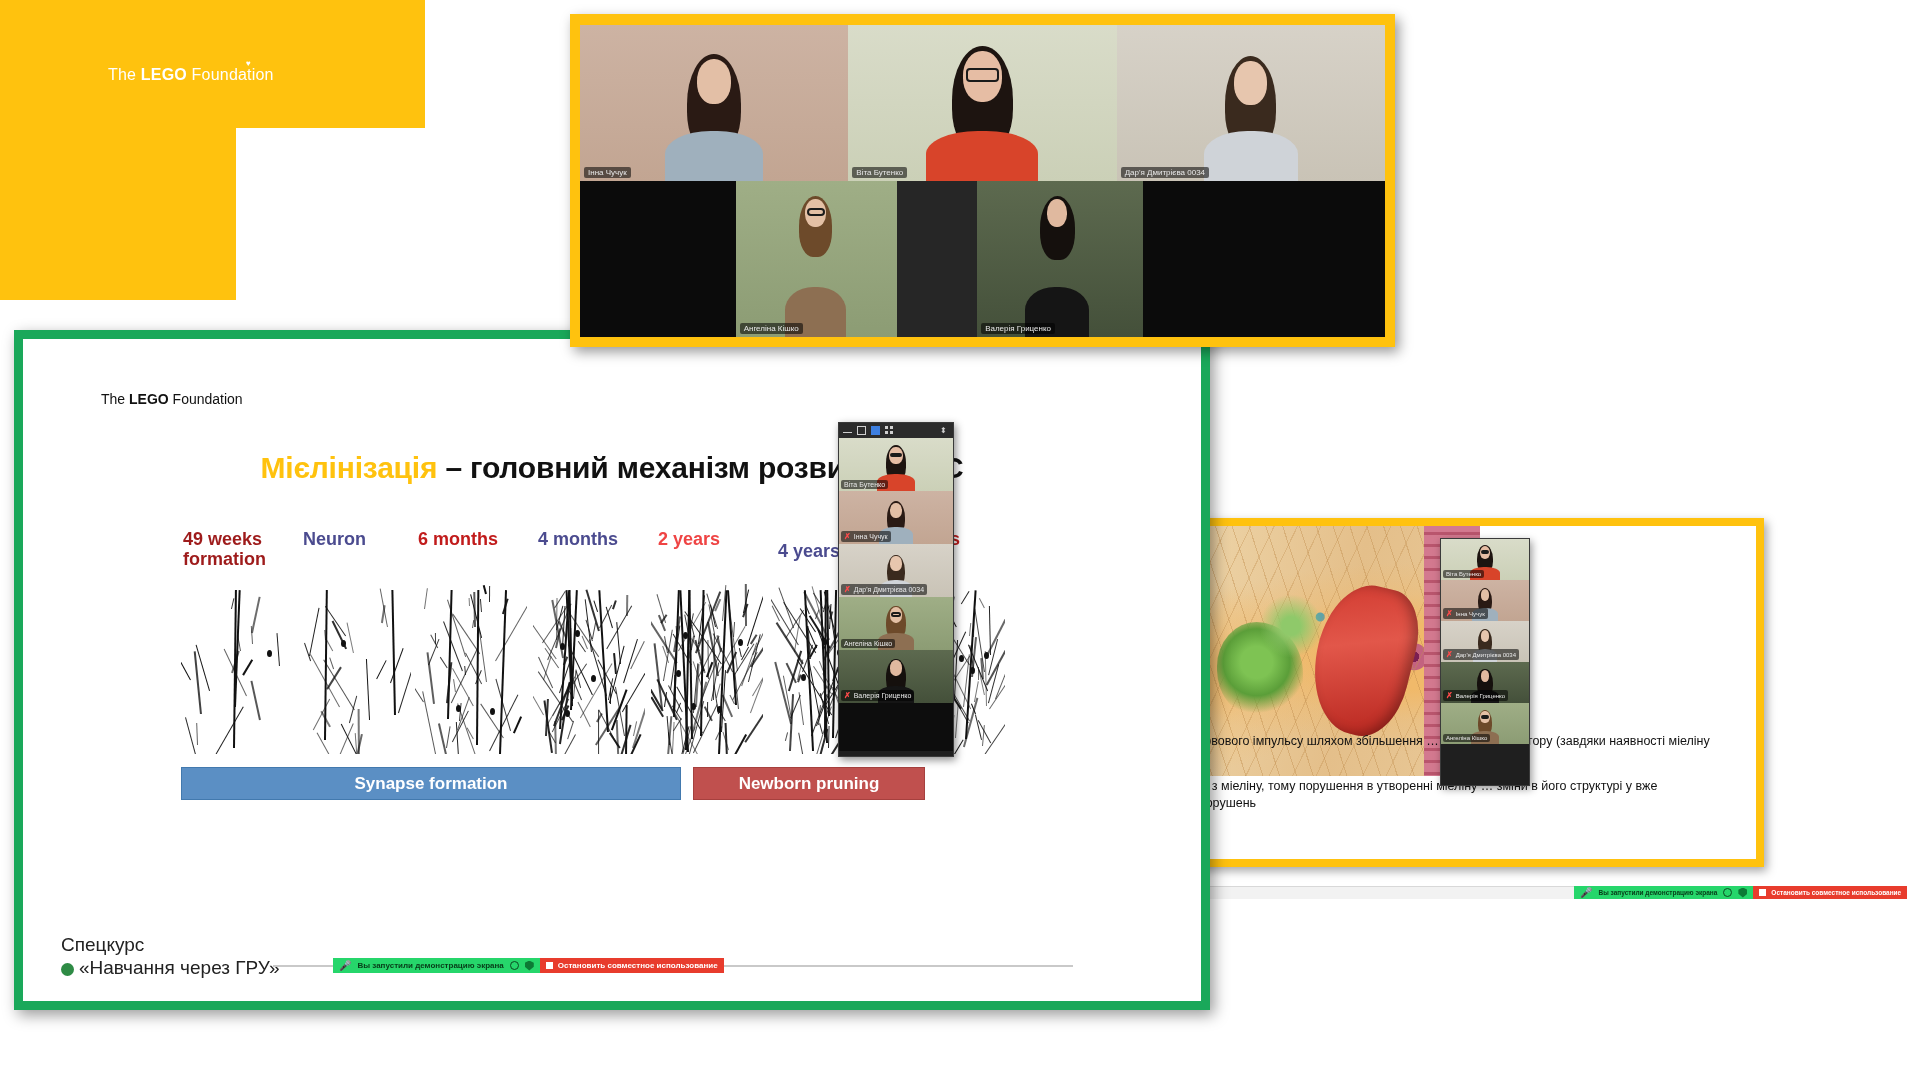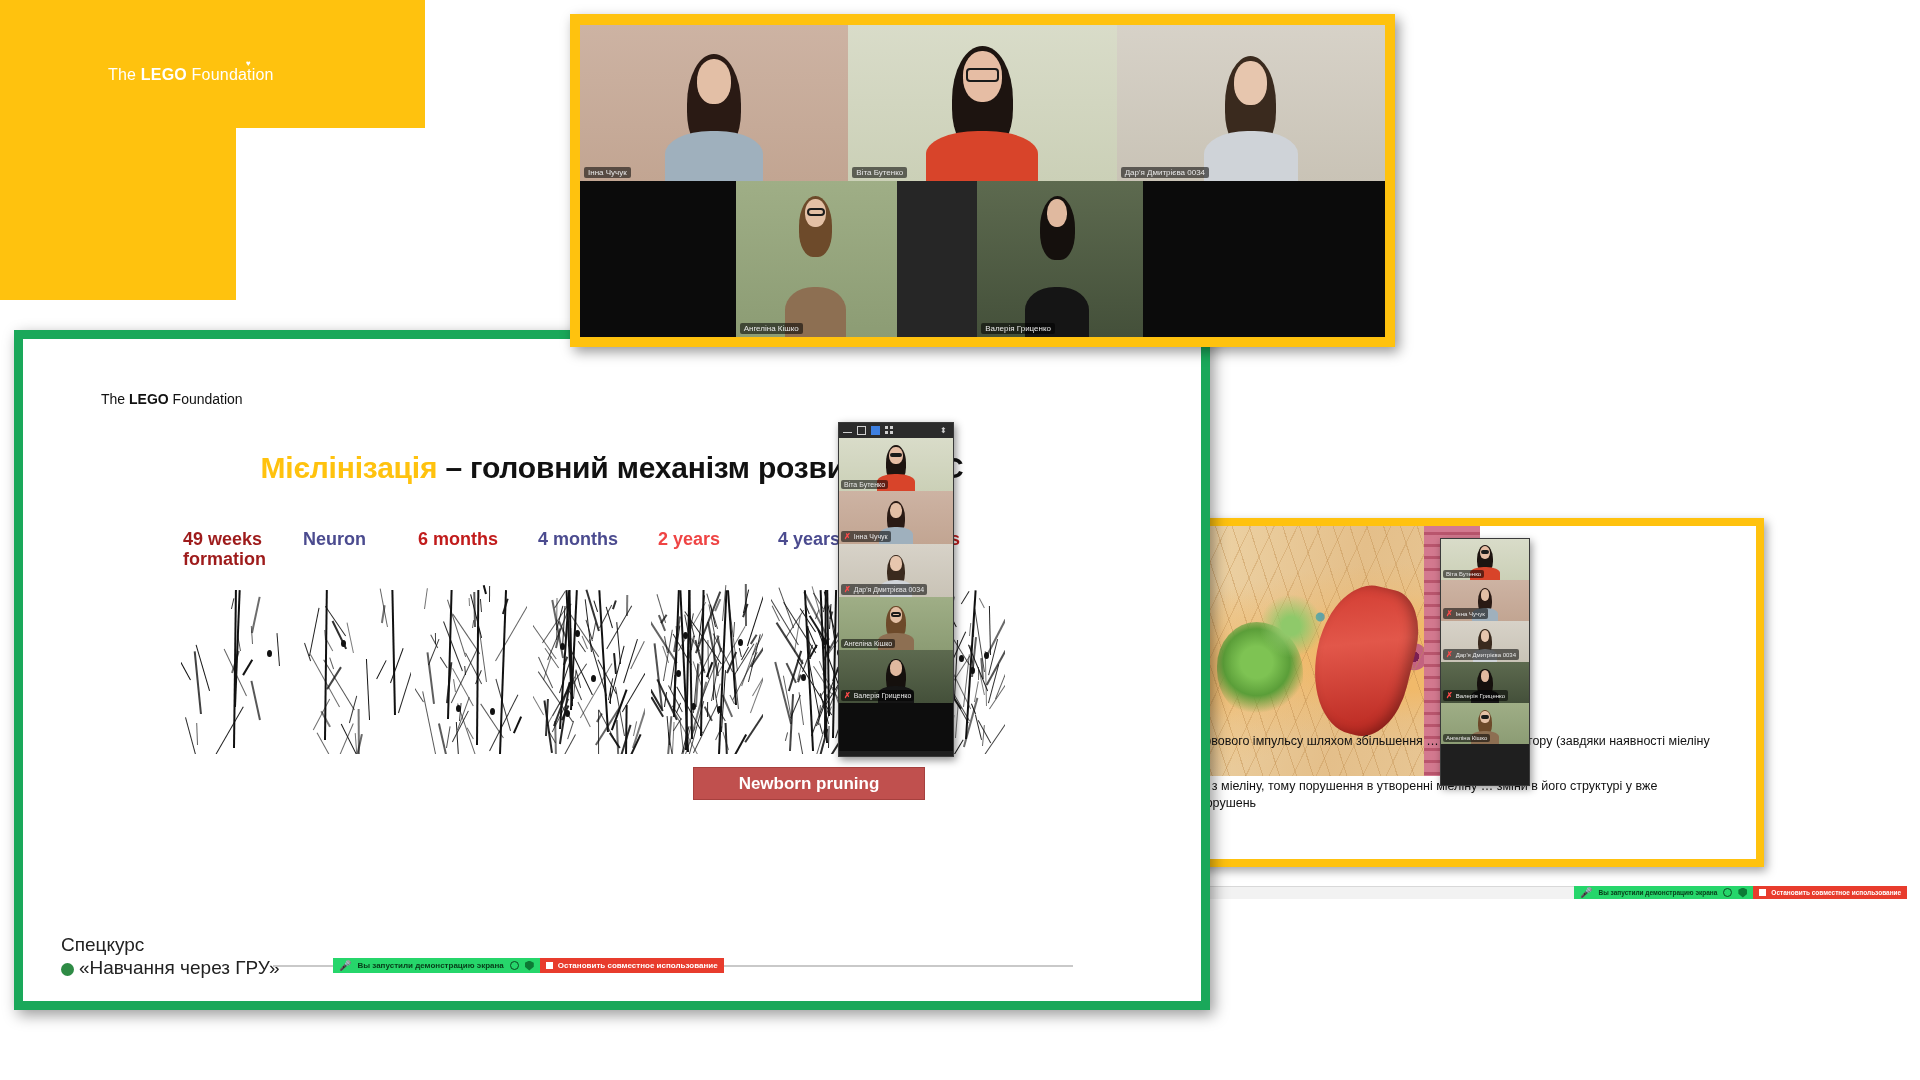--- a/index.html
+++ b/index.html
@@ -377,21 +377,21 @@
         </div>
         <div class="age" style="left: 235px; color: rgb(193, 27, 27);">
           <div>6 months</div>
         </div>
         <div class="age" style="left: 355px; color: rgb(75, 75, 143);">
           <div>4 months</div>
         </div>
         <div class="age" style="left: 475px; color: #ef4444;">
           <div>2 years</div>
         </div>
-        <div class="age" style="left: 595px; color: rgb(75, 75, 143);">
+        <div class="age" style="left: 595px; color: rgb(75, 75, 143); margin-top: 12px;">
           <div>4 years</div>
         </div>
         <div class="age" style="left: 715px; color: rgb(193, 27, 27);">
           <div>6 years</div>
         </div>
       </div>
     <div id="dendro">
         <div class="col" style="left: 0px; width: 112px;">
           <i style="left: 54.1px; top: 84.1px; width: 1.6px; height: 14.7px; transform: rotate(-4deg); opacity: 0.78;"></i>
           <i style="left: 15.4px; top: 131.8px; width: 0.9px; height: 42.2px; transform: rotate(-15.1deg); opacity: 0.9;"></i>
@@ -850,20 +850,23 @@
           <i style="left: 21.5px; top: 6px; width: 1.7px; height: 126.8px; transform: rotate(-3.7deg);"></i>
           <i style="left: 24.5px; top: 6px; width: 1.7px; height: 147.6px; transform: rotate(1.6deg);"></i>
           <i style="left: 31.9px; top: 6px; width: 1.7px; height: 123.9px; transform: rotate(-1.2deg);"></i>
           <i style="left: 76.6px; top: 83px; width: 5px; height: 7px; border-radius: 50%;"></i>
           <i style="left: 49.4px; top: 61.6px; width: 5px; height: 7px; border-radius: 50%;"></i>
           <i style="left: 66.2px; top: 71px; width: 5px; height: 7px; border-radius: 50%;"></i>
           <i style="left: 91.3px; top: 67.9px; width: 5px; height: 7px; border-radius: 50%;"></i>
         </div>
       </div>
 
+    <div id="bar-formation">
+      <span>Synapse formation</span>
+    </div>
     <div id="bar-pruning">
       <span>Newborn pruning</span>
     </div>
 
     <div class="footer-course">
       <div>Спецкурс</div>
       <div><span class="dot"></span><span>«Навчання через ГРУ»</span></div>
     </div>
 
     <div class="share-rail" style="left:250px; bottom:34px; width:800px; height:2px; background:#c9c9c9; border:0;"></div>

